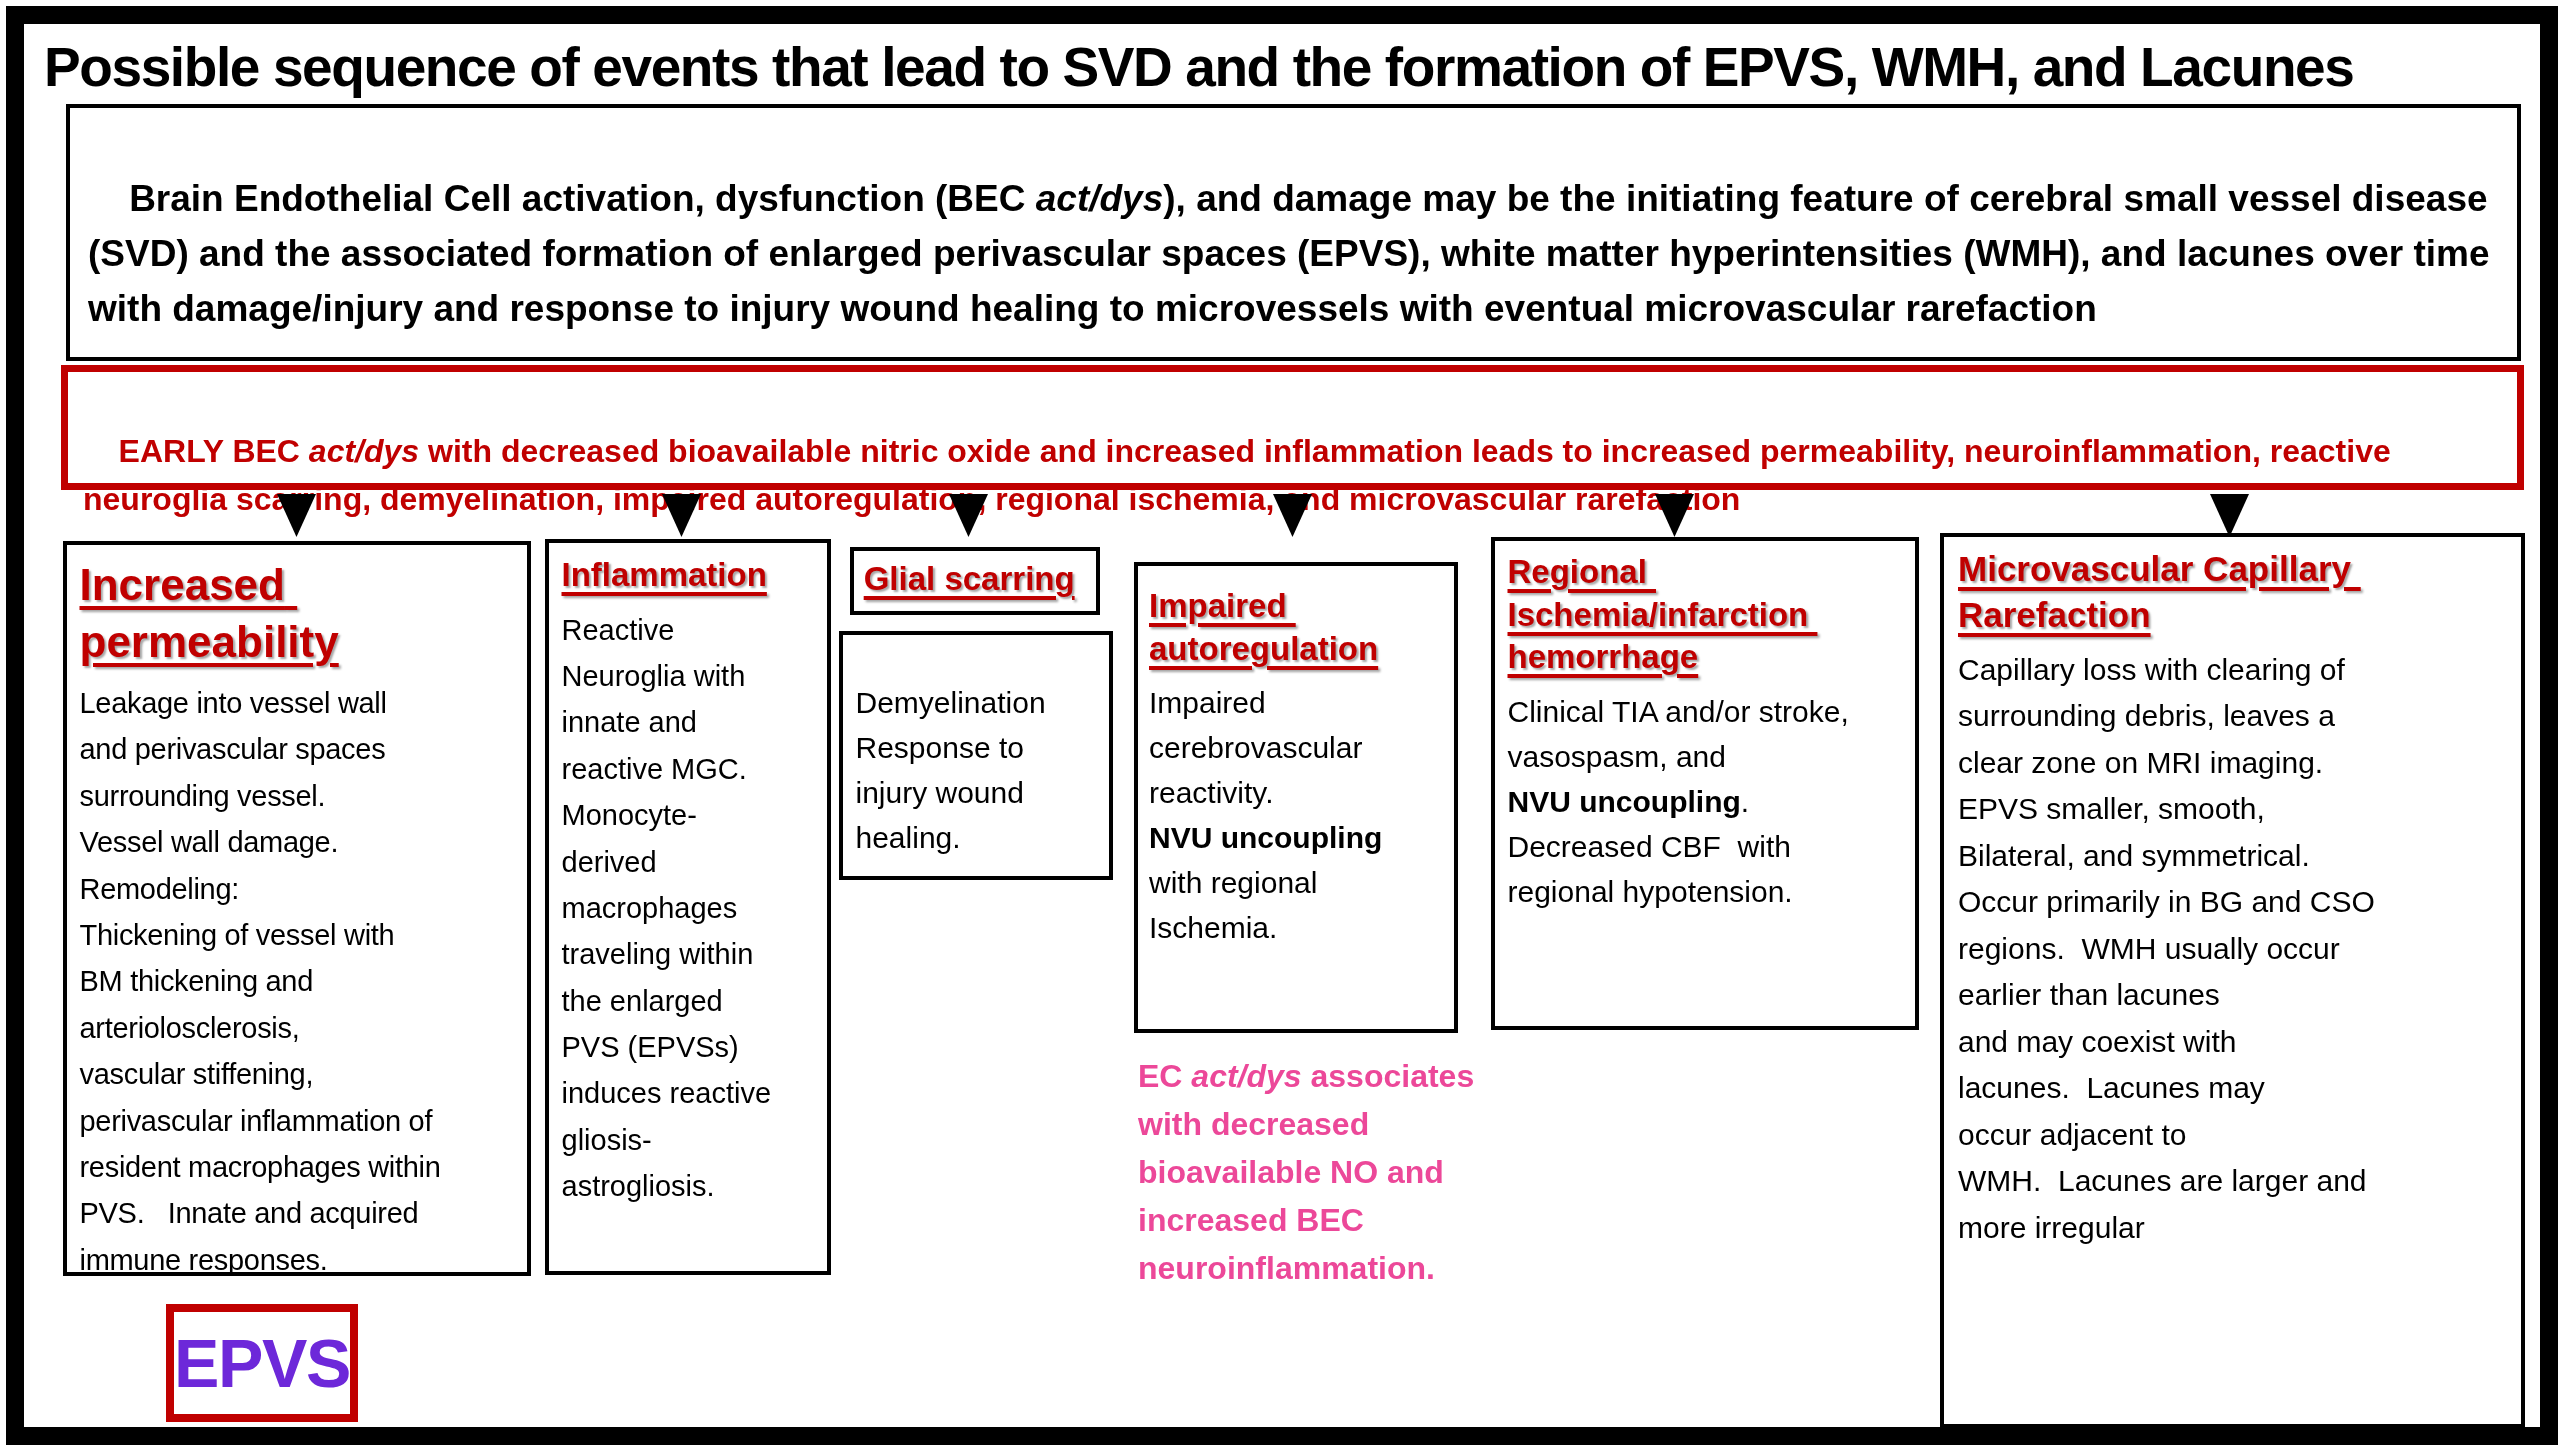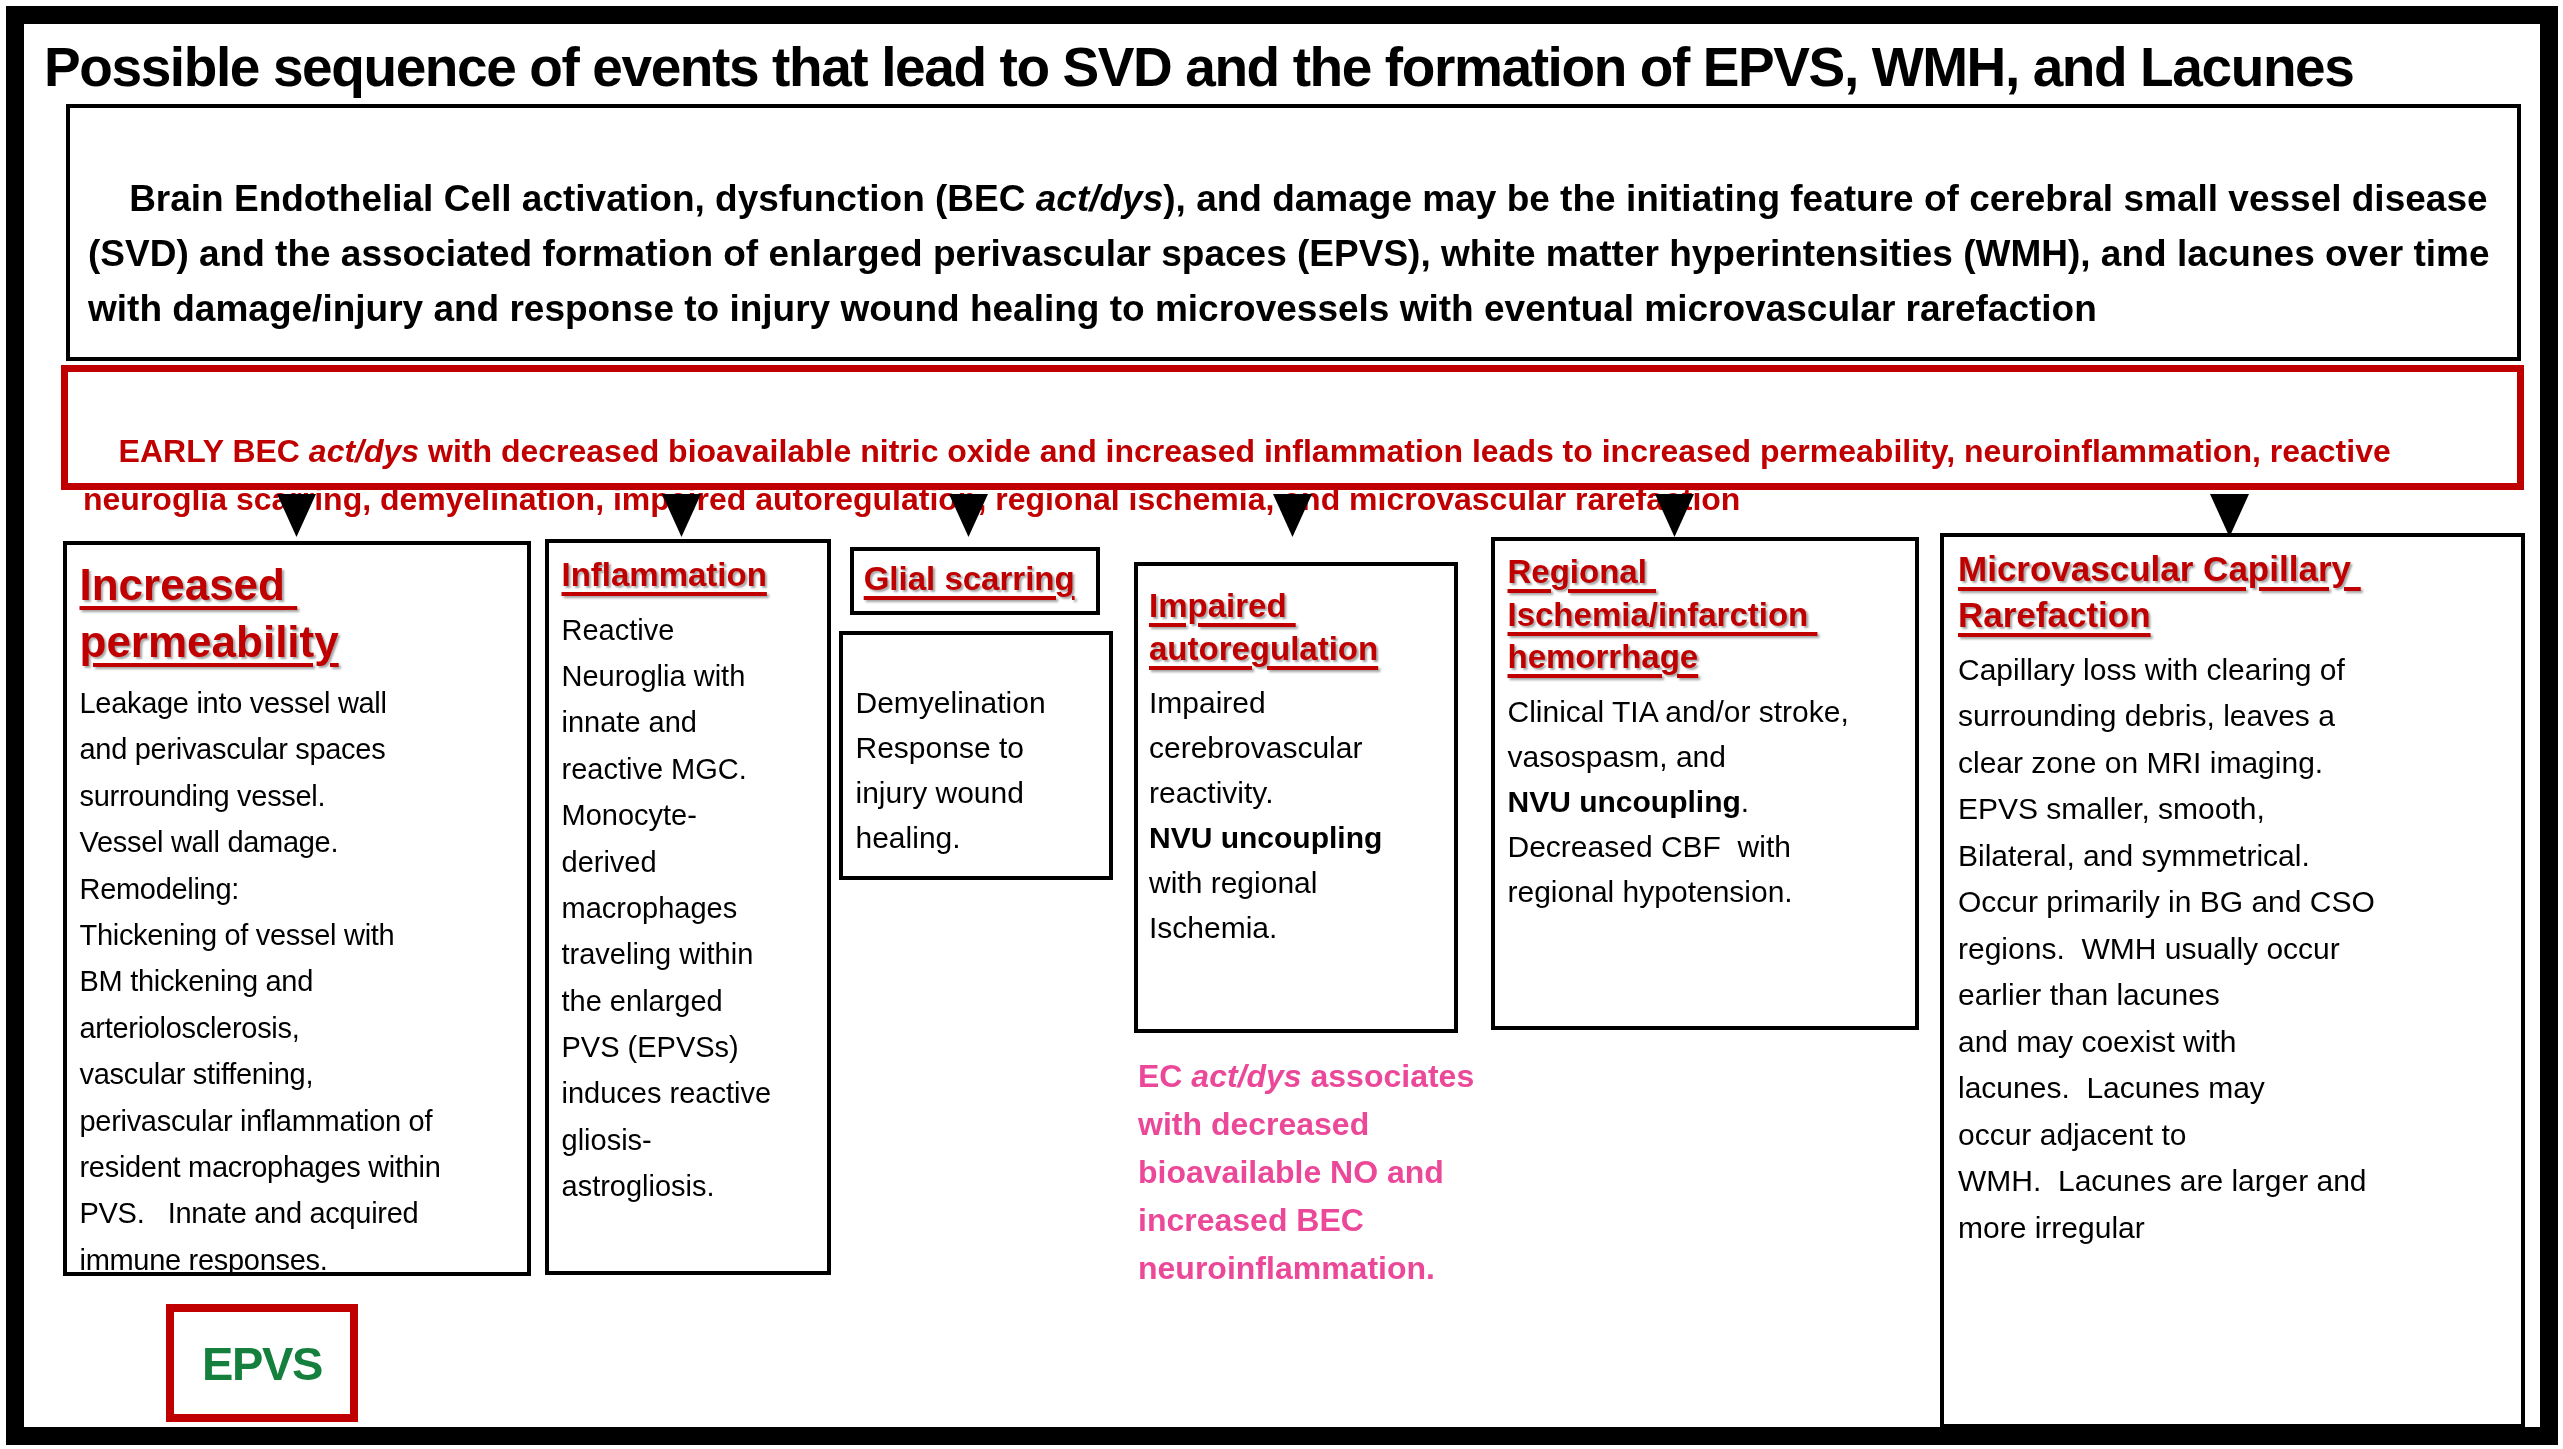--- a/index.html
+++ b/index.html
@@ -79,21 +79,21 @@
     position:absolute;left:1138px;top:1052px;width:346px;
     font-size:32px;font-weight:bold;line-height:1.5;
     white-space:pre-wrap;color:#ec4899;
   }
   .epvs-box{
     position:absolute;left:166px;top:1304px;width:192px;height:118px;
     border:8.3px solid #C00000;background:#fff;
     display:flex;align-items:center;justify-content:center;
   }
   .epvs-label{
-    color:#15803d;font-weight:bold;font-size:47px;letter-spacing:-1.4px;
+    color:#6d28d9;font-weight:bold;font-size:68px;letter-spacing:-1.4px;
   }
 </style>
 </head>
 <body>
 
 <div class="page">
   <div class="outer-frame"></div>
 
   <div class="page-title">Possible sequence of events that lead to SVD and the formation of EPVS, WMH, and Lacunes</div>
 

